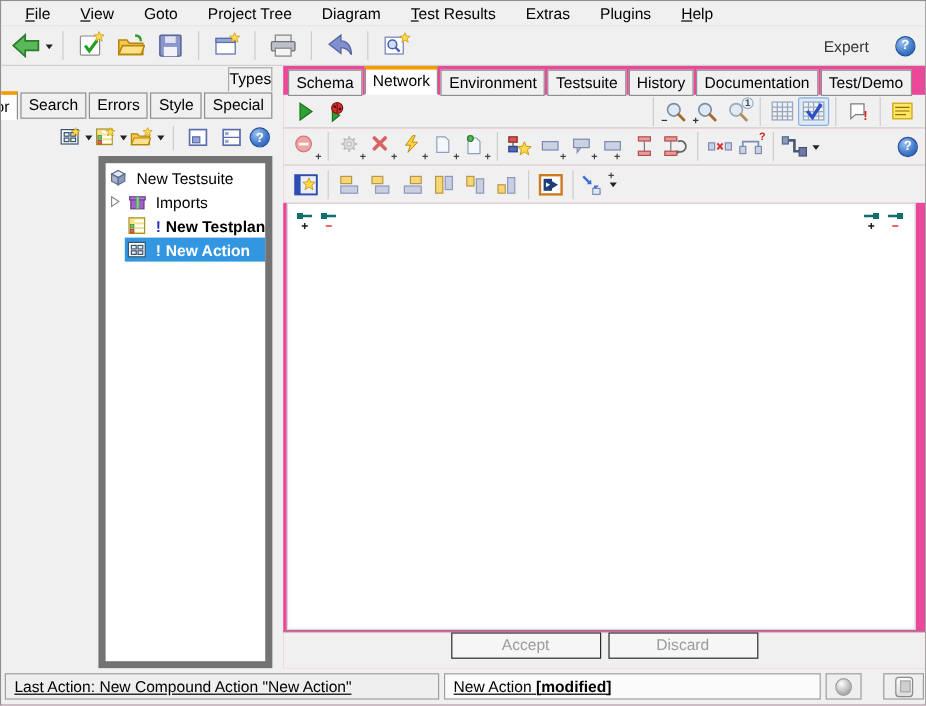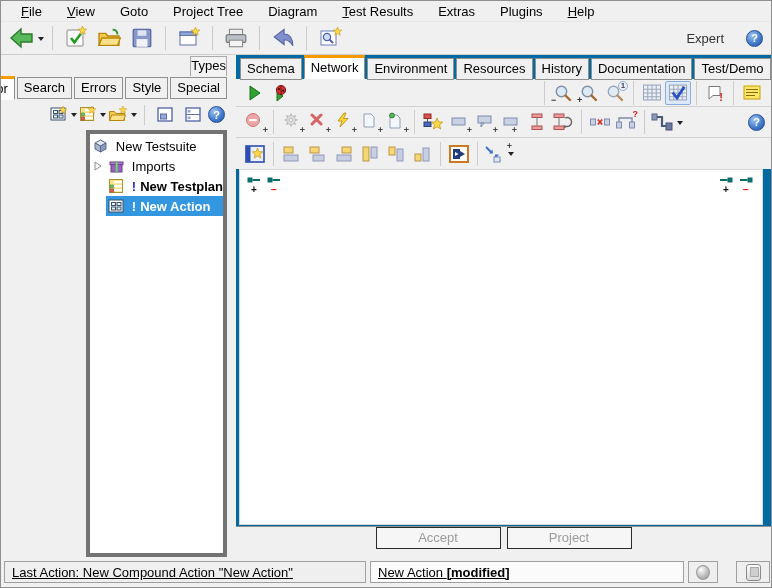--- a/index.html
+++ b/index.html
@@ -32,33 +32,33 @@
   .content { flex:1; display:flex; min-height:0; }
 
   
   .left-panel { width:228px; flex:none; display:flex; flex-direction:column; background:#f0f0f0;align-items:flex-end; }
   .lp-header { height:20px; margin:1px 2px 0 2px; border:1px solid #aaa; border-bottom:none; background:#f3f3f3; text-align:center; line-height:18px; }
   .lp-tabs { display:flex; height:23px; padding:0 0 0 2px; }
   .tab { border:1px solid #8f8f8f; background:#f0f0f0; padding:0 6px; line-height:20px; margin-right:2px; white-space:nowrap; position:relative; top:1px; height:22px; }
   .tab.selected { background:#fff; border-top:3px solid #f49b00; border-bottom:1px solid #fff; top:0; height:24px; z-index:2; }
   .rp-tabs .tab { font-size:13px; }
   .lp-toolbar { height:31px; display:flex; align-items:center; padding:0 4px; gap:2px; background:#f0f0f0; }
-  .tree { flex:1; background:#fff; border:4px solid #737373; margin:0 2px; overflow:hidden; padding-top:2px; }
+  .tree { flex:1; background:#fff; border:6px solid #737373; margin:0 2px; overflow:hidden; padding-top:2px; }
   .tree-row { display:flex; align-items:center; height:20px; }
   .tree-row .indent { width:16px; flex:none; display:flex; align-items:center; justify-content:center; }
   .tree-icon { width:17px; height:16px; margin:0 7px 0 2px; flex:none; }
   .bold { font-weight:bold; }
   .bang { color:#2d2dbf; font-weight:bold; margin-right:4px; }
   .sel-wrap { display:flex; align-items:center; flex:1; height:100%; background:#3296e0; color:#fff; }
   .sel-wrap .bang { color:#fff; }
 
   .splitter { width:7px; flex:none; background:#f0f0f0; }
 
   
-  .right-panel { flex:1; display:flex; flex-direction:column; min-width:0; background:#0369a1; }
+  .right-panel { flex:1; display:flex; flex-direction:column; min-width:0; background:#ec4899; }
   .rp-tabs { display:flex; height:24px; padding-left:4px; align-items:flex-end; }
   .rp-toolbar { display:flex; align-items:center; background:#f0f0f0; padding:0 6px; border-bottom:1px solid #d2d2d2; }
   .rp-tb1 { height:28px; }
   .rp-tb2 { height:31px; }
   .rp-tb3 { height:31px; border-bottom:none; }
   .pressed { background:#dbe9f8; border:1px solid #89aede; border-radius:2px; }
 
   .mag-sign { position:absolute; left:1px; bottom:0; font-size:9px; font-weight:bold; color:#333; line-height:9px; }
   .mag-one { position:absolute; right:0; top:0; font-size:8px; font-weight:bold; color:#444; background:#e8f0fa; border:1px solid #9ab0cc; border-radius:50%; width:10px; height:10px; line-height:8px; text-align:center; }
   .flag-bang { position:absolute; right:5px; bottom:2px; color:#d81b1b; font-weight:bold; font-size:11px; }
@@ -303,21 +303,21 @@
       </div>
     </div>
 
     <div class="splitter"></div>
 
     <div class="right-panel">
       <div class="rp-tabs">
         <span class="tab">Schema</span>
         <span class="tab selected">Network</span>
         <span class="tab">Environment</span>
-        <span class="tab">Resources</span>
+        <span class="tab">Testsuite</span>
         <span class="tab">History</span>
         <span class="tab">Documentation</span>
         <span class="tab">Test/Demo</span>
 
       </div>
 
       <div class="rp-toolbar rp-tb1">
         <span class="tbtn small">
           <svg width="16" height="18" viewBox="0 0 16 18">
               <polygon points="3,2 13,9 3,16" fill="#2fa12f" stroke="#1d701d"></polygon>
@@ -610,21 +610,21 @@
                 <line x1="1" y1="5" x2="8.5" y2="5" stroke="#0d6e6e" stroke-width="2"></line>
                 <rect x="8.5" y="2.5" width="5" height="5" fill="#0d6e6e"></rect>
               </svg>
             <span class="pin-glyph red">−</span>
           </span>
         </div>
       </div>
 
       <div class="buttons-row">
         <span class="btn">Accept</span>
-        <span class="btn">Project</span>
+        <span class="btn">Discard</span>
       </div>
     </div>
   </div>
 
   <div class="statusbar">
     <span class="status-panel sp-last">Last Action: New Compound Action "New Action"</span>
     <span class="status-panel sp-doc">
       <span>New Action </span>&nbsp;<span class="bold">[modified]</span>
     </span>
     <span class="status-panel sp-led">

